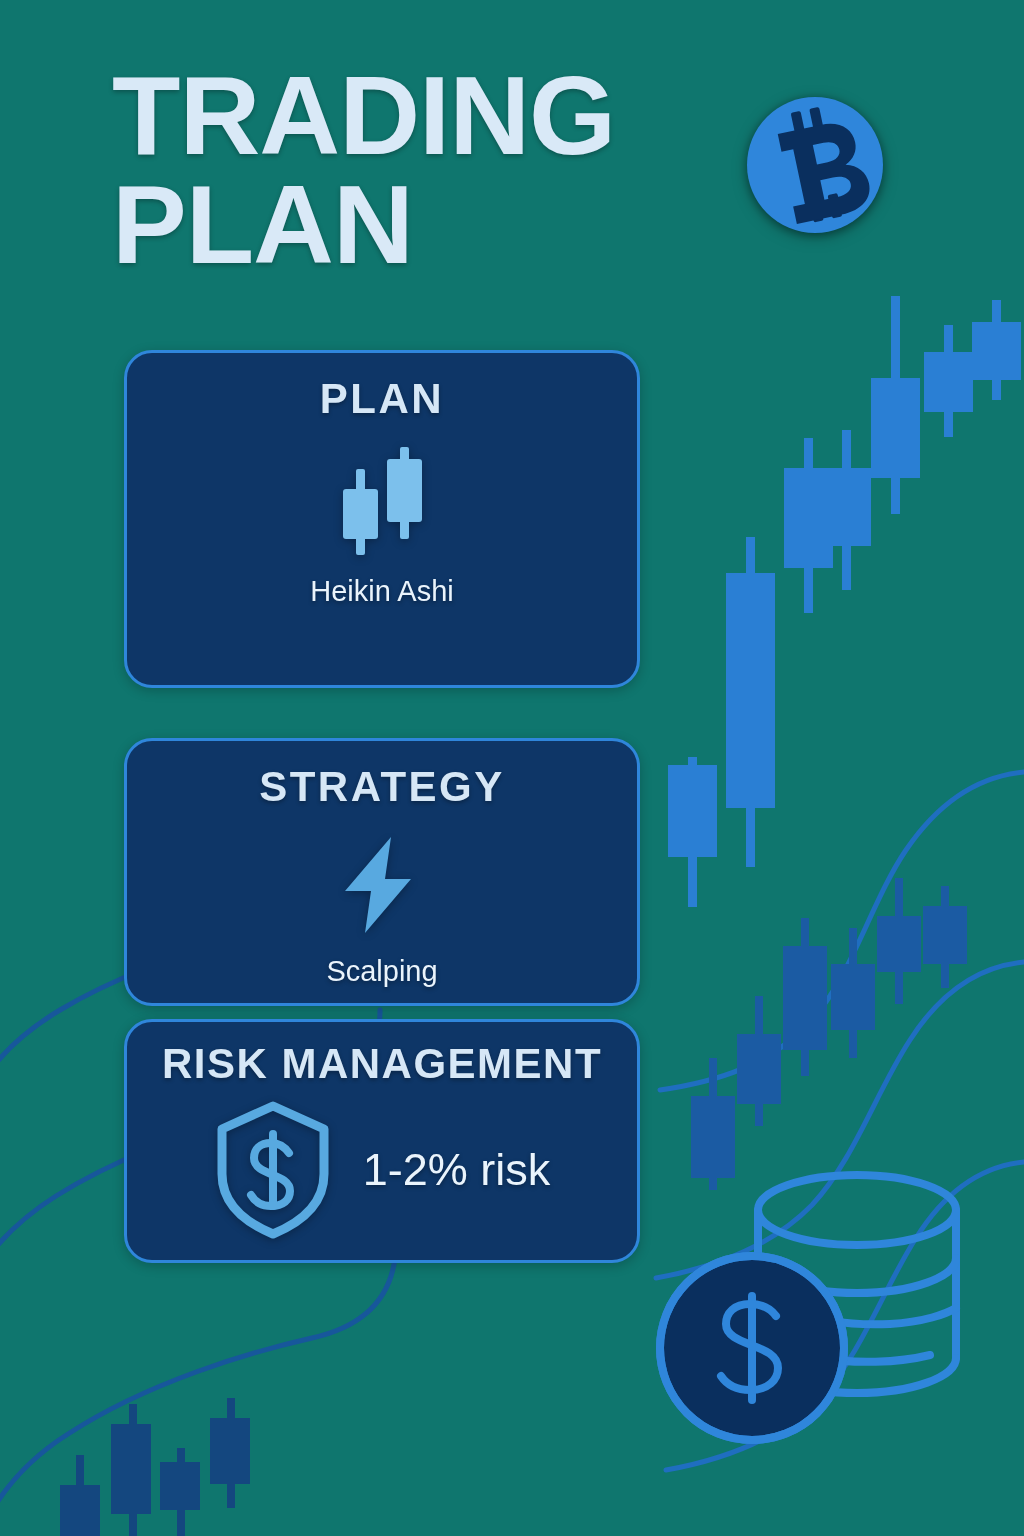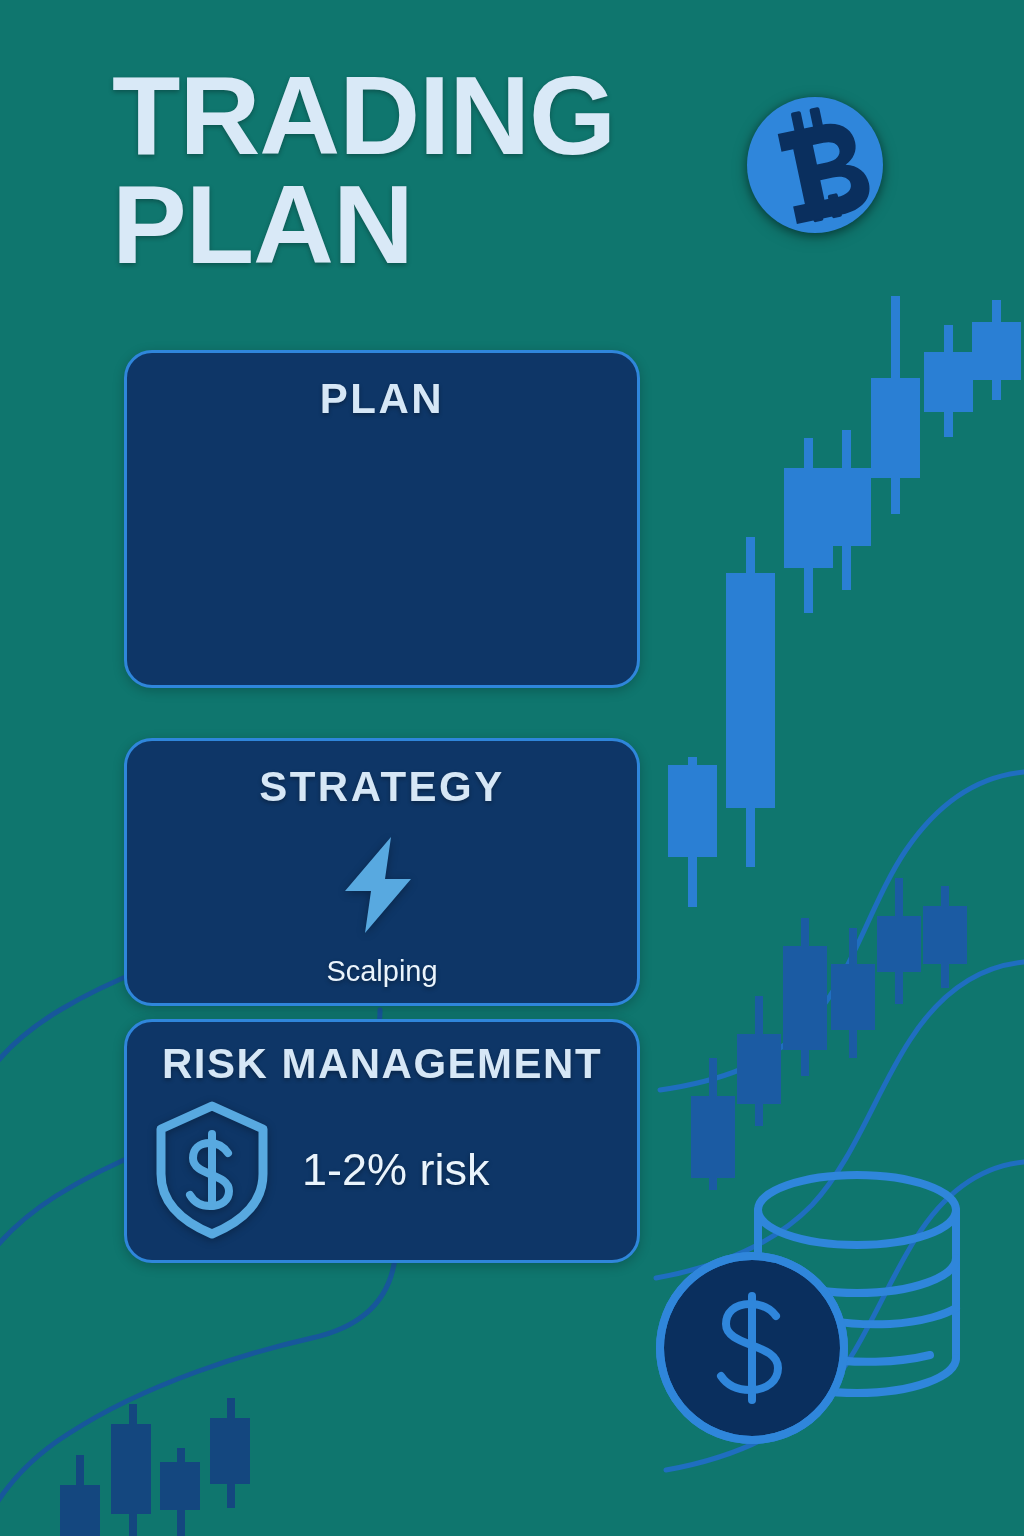--- a/index.html
+++ b/index.html
@@ -71,22 +71,22 @@
   .item-icon{ height:120px; display:flex; align-items:center; justify-content:center; }
   #card-strategy .item-icon{ height:104px; }
   .item-label{
     margin-top:10px;
     font-size:29px; color:#eaf4fc; text-align:center; line-height:1.15;
     text-shadow:0 2px 4px rgba(0,0,0,0.34);
   }
   #card-strategy .item-label{ margin-top:18px;text-align:center; }
 
   .risk-row{
-    display:flex; align-items:center; justify-content:flex-start;
-    gap:31px; margin-top:12px; padding:0 26px;
+    display:flex; align-items:center; justify-content:center;
+    gap:31px; margin-top:12px; padding:0 20px;
   }
   .risk-text{
     font-size:45px; color:#eaf4fc; line-height:1.12; text-align:left;
     text-shadow:0 2px 4px rgba(0,0,0,0.34);
   }
 
   .icon-svg{ display:block; filter:drop-shadow(0 2px 4px rgba(0,0,0,0.30)); }
 </style>
 </head>
 <body>
@@ -193,20 +193,33 @@
                  M 72 50 L 72 70 L 83 70 C 92 70 97 66 97 60 C 97 54 92 50 83 50 Z
                  M 72 86 L 72 106 L 85 106 C 95 106 101 102 101 96 C 101 90 95 86 85 86 Z"></path>
       </g>
     </svg>
   </div>
 
   <div class="card" id="card-entry">
     <div class="card-title">PLAN</div>
     <div class="pair">
 
+      <div class="item">
+        <div class="item-icon">
+          <svg class="icon-svg" width="130" height="120" viewBox="0 0 130 120">
+            <g fill="#7cc0ec">
+              <rect x="39" y="24" width="9" height="86" rx="2"></rect>
+              <rect x="26" y="44" width="35" height="50" rx="3"></rect>
+              <rect x="83" y="2" width="9" height="92" rx="2"></rect>
+              <rect x="70" y="14" width="35" height="63" rx="3"></rect>
+            </g>
+          </svg>
+        </div>
+        <div class="item-label">Heikin Ashi</div>
+      </div>
 
 
     </div>
   </div>
 
   <div class="card" id="card-strategy">
     <div class="card-title">STRATEGY</div>
     <div class="pair">
 
       <div class="item">

